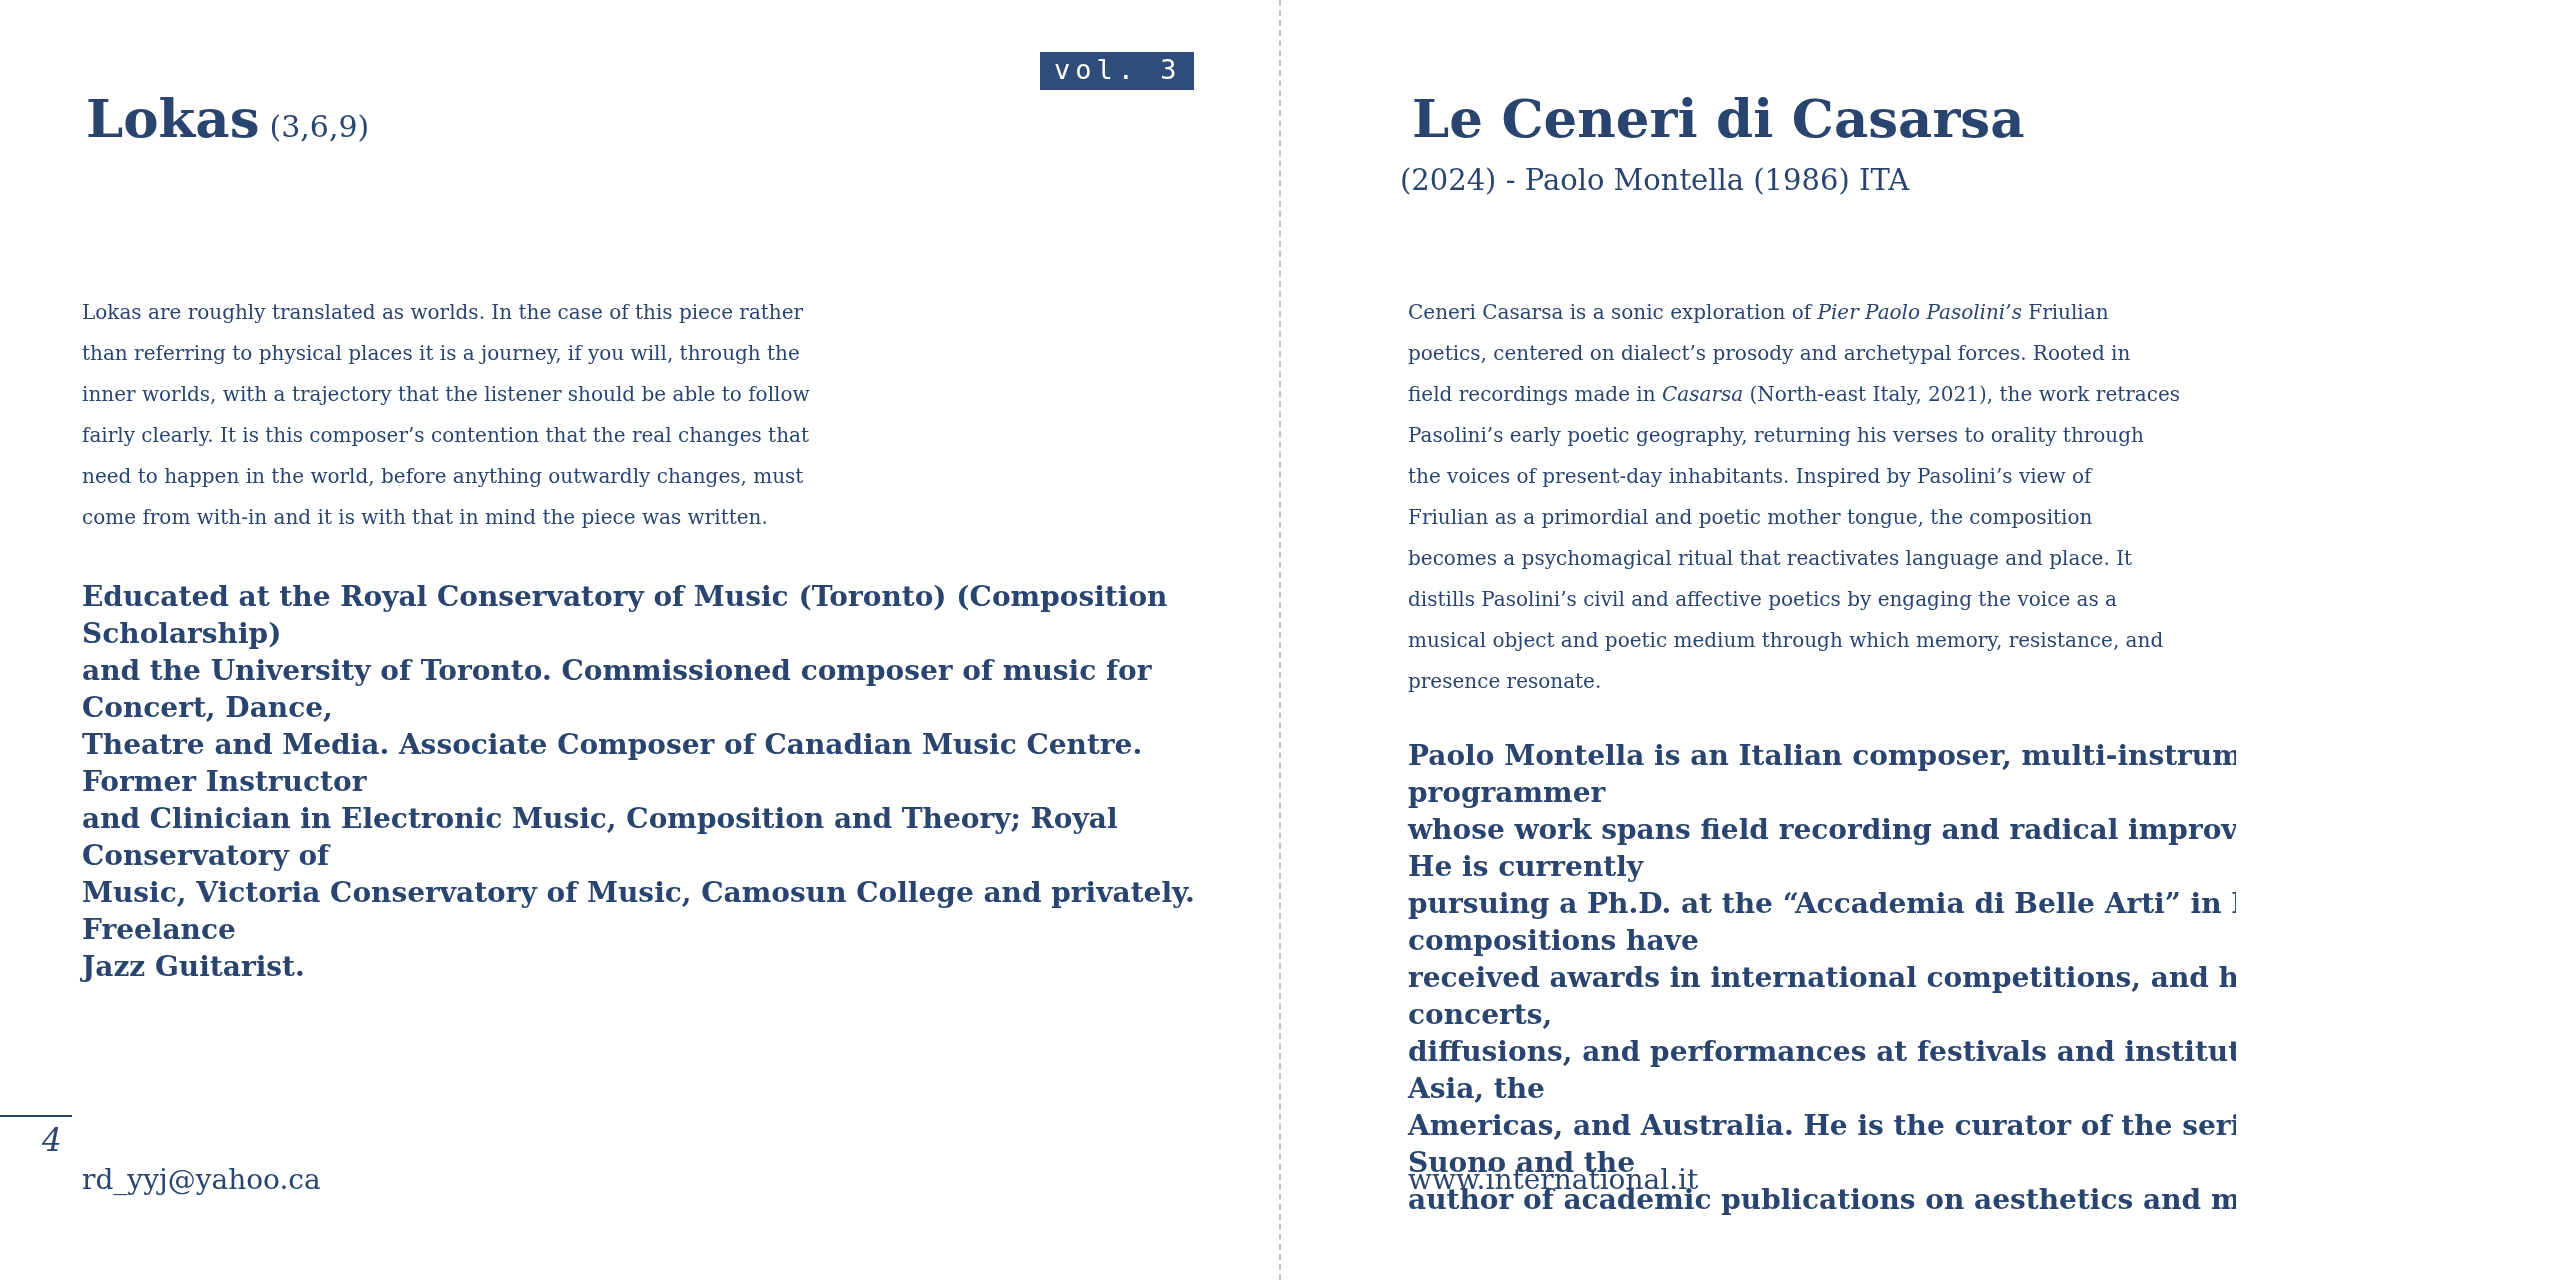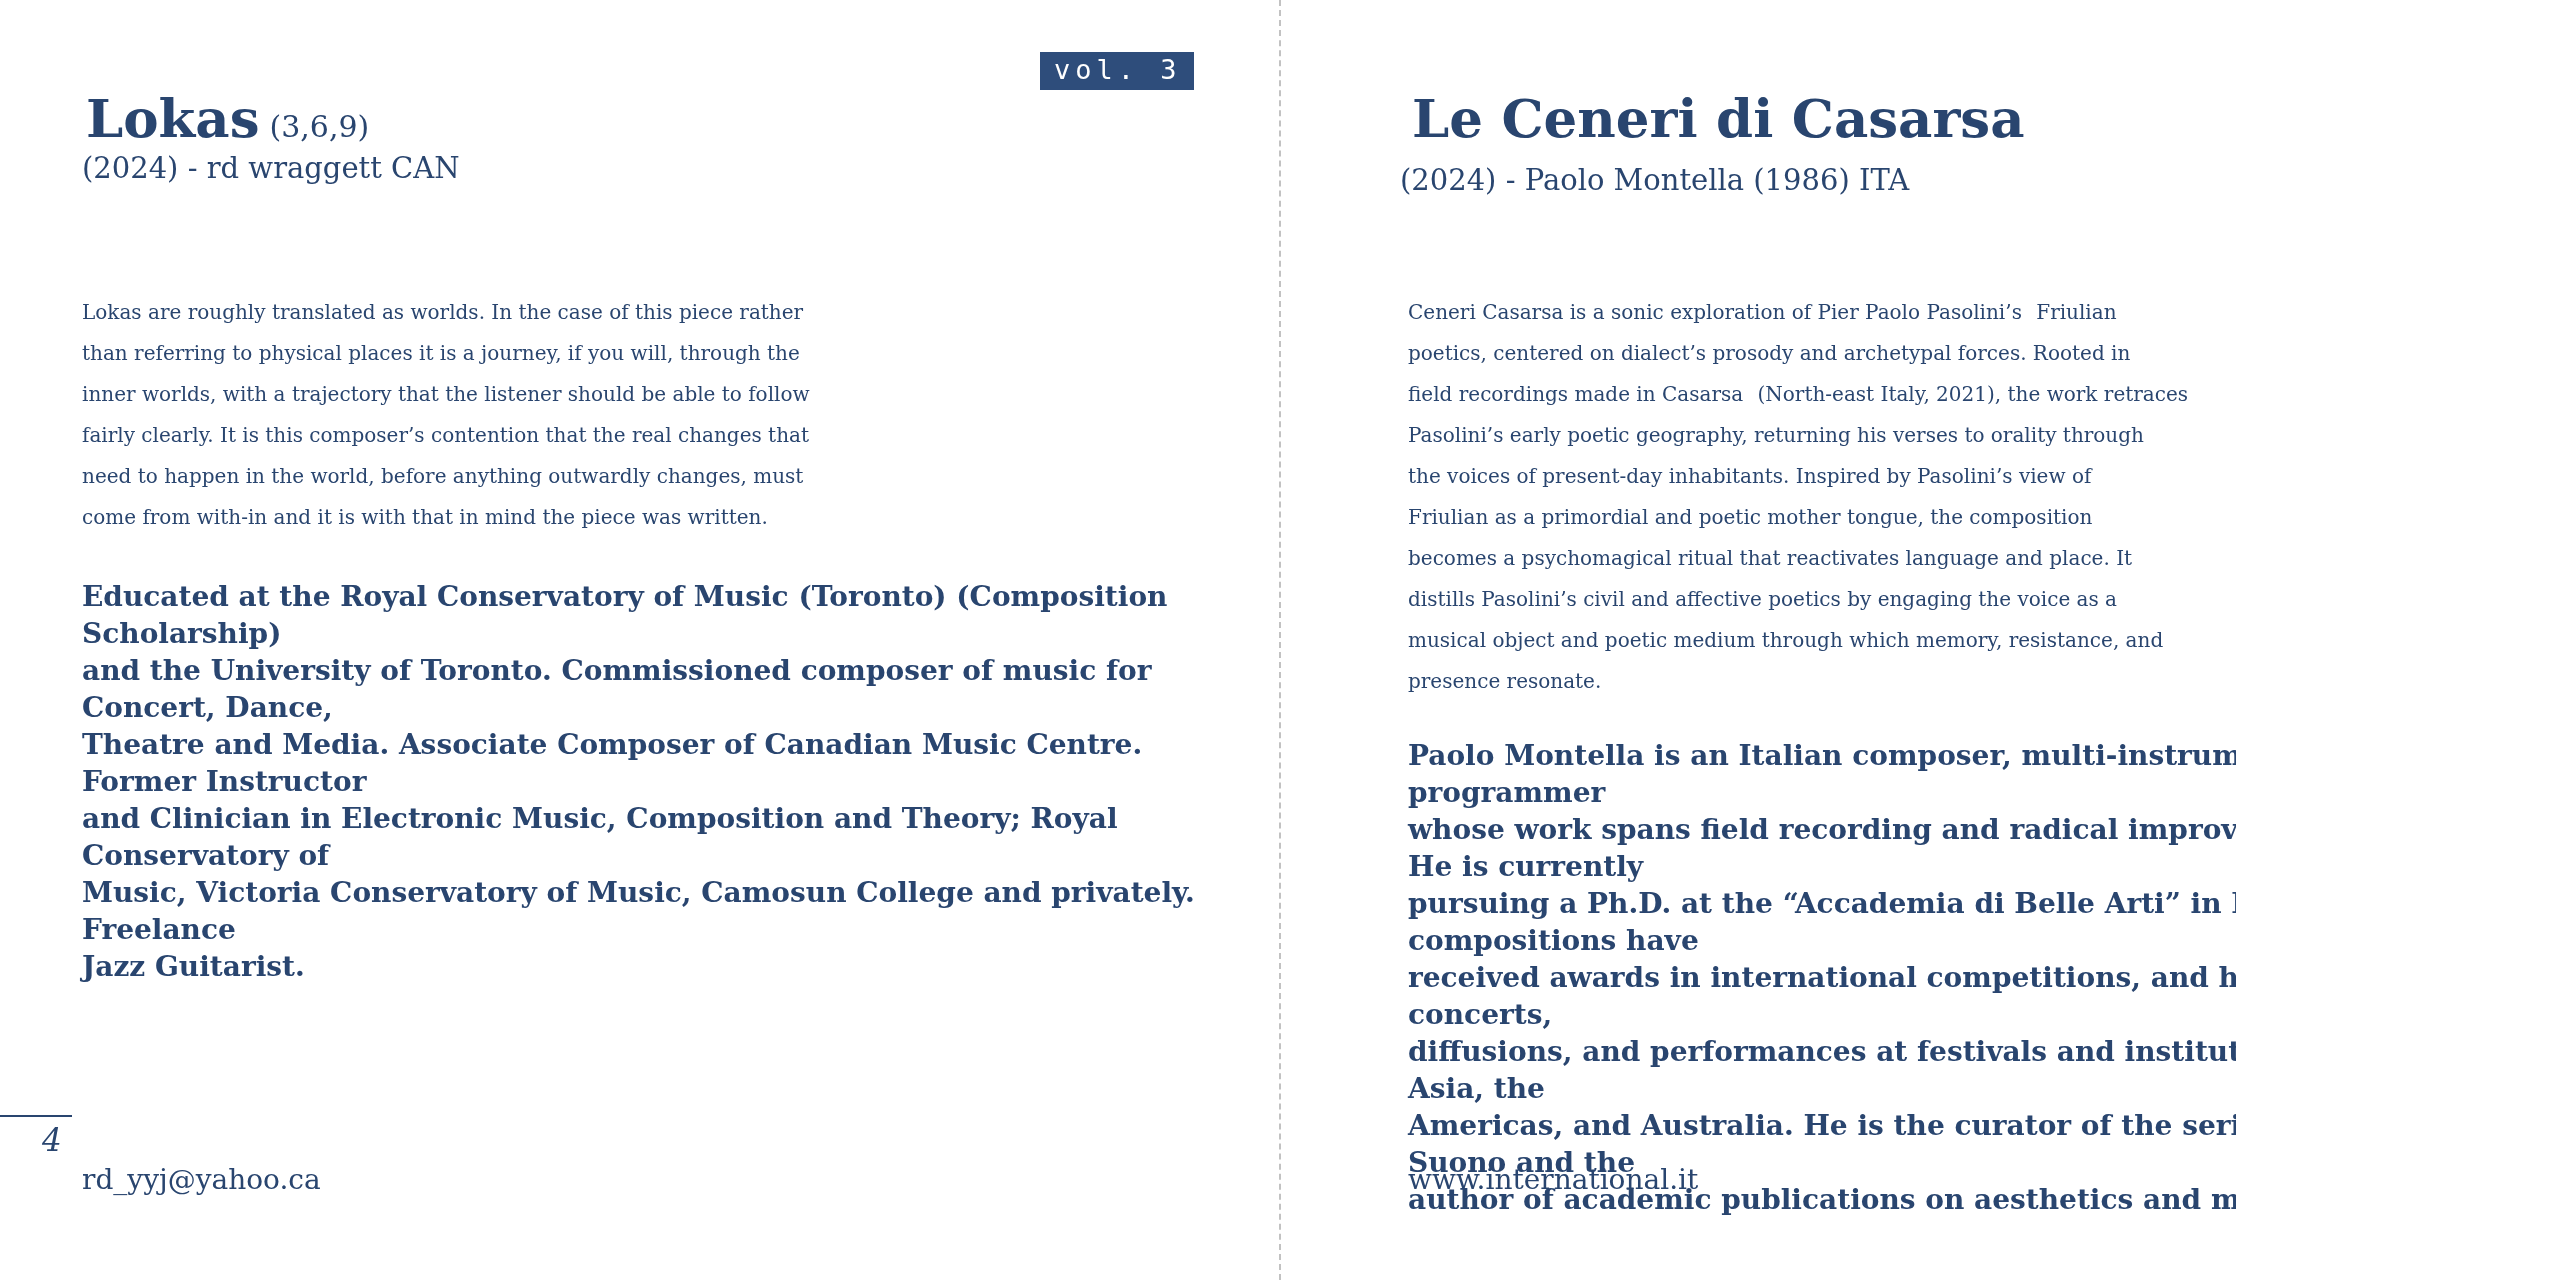--- a/index.html
+++ b/index.html
@@ -73,21 +73,21 @@
     left: 82px; top: 578px;
     width: 1160px;
     font-size: 28px;
     line-height: 37px;
     white-space: pre-line;
     margin: 0;
     font-weight: bold;
   }
   .page.right .bio-text { left: 128px; top: 737px; }
 
-  .it { margin-right: 8px; }
+  .it { font-style: italic; }
 
   .page-rule {
     position: absolute;
     top: 1115px;
     height: 0;
     border-top: 2px solid #29456f;
   }
   .page.left  .page-rule { left: 0; width: 72px; }
   .page.right .page-rule { left: 1208px; width: 72px; }
 
@@ -115,21 +115,20 @@
 </head>
 <body>
 
 <div class="spread">
 
   <div class="page left">
     <div class="badge">vol. 3</div>
 
     <h1 class="title"><span>Lokas</span><span class="title-note">(3,6,9)</span></h1>
 
-    <div class="subtitle">(2024) - rd wraggett CAN</div>
 
     <p class="body-text">Lokas are roughly translated as worlds. In the case of this piece rather
 than referring to physical places it is a journey, if you will, through the
 inner worlds, with a trajectory that the listener should be able to follow
 fairly clearly. It is this composer’s contention that the real changes that
 need to happen in the world, before anything outwardly changes, must
 come from with-in and it is with that in mind the piece was written.</p>
 
     <p class="bio-text">Educated at the Royal Conservatory of Music (Toronto) (Composition Scholarship)
 and the University of Toronto. Commissioned composer of music for Concert, Dance,

